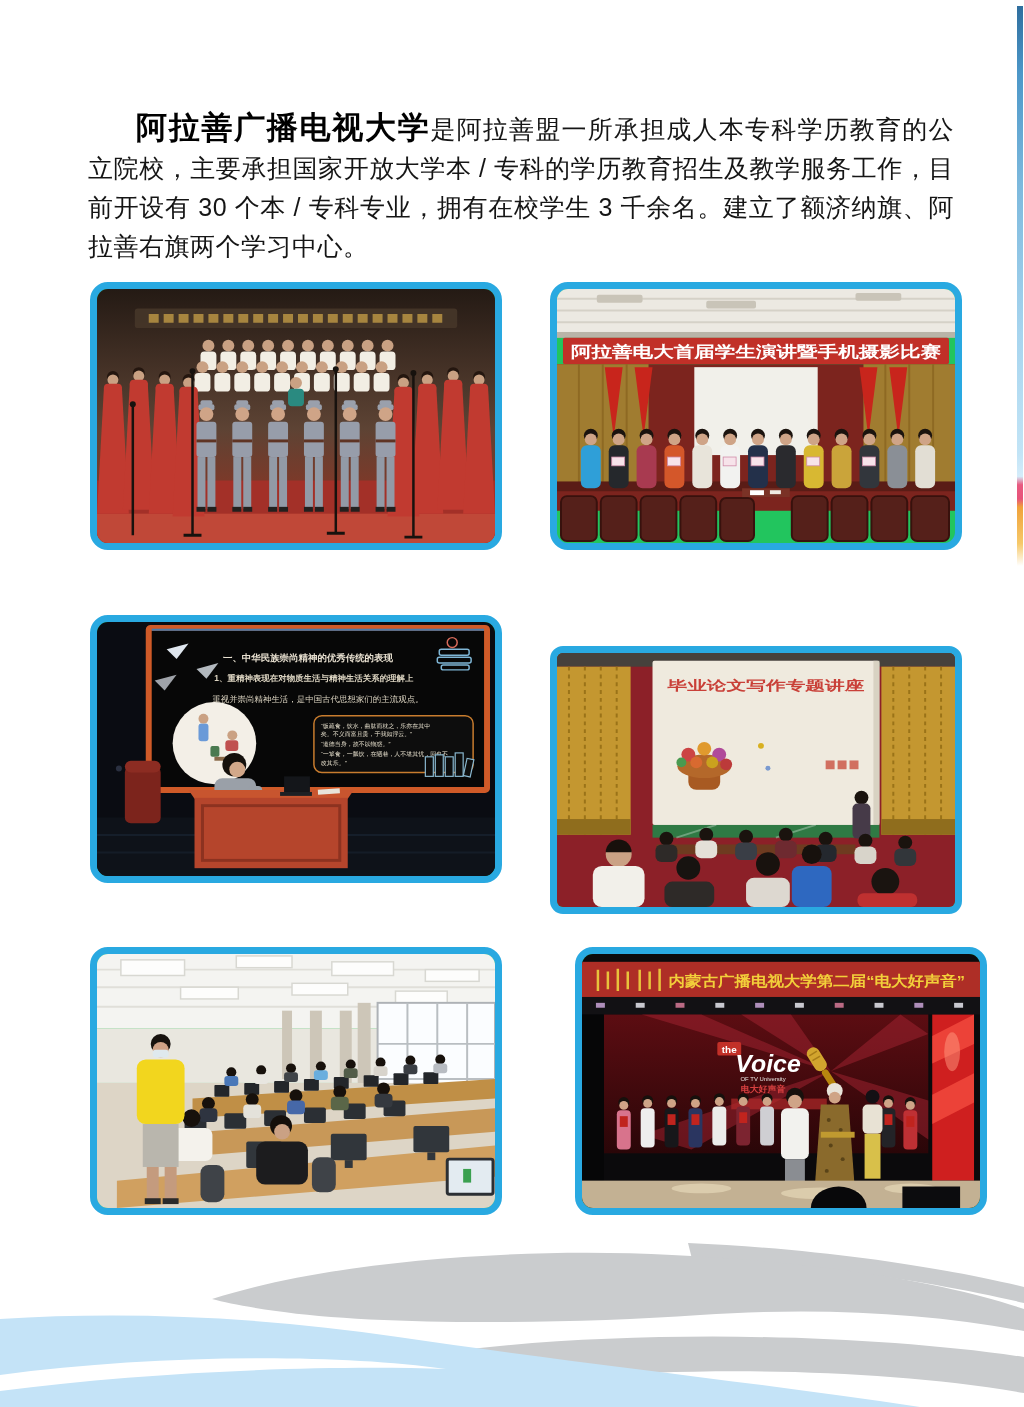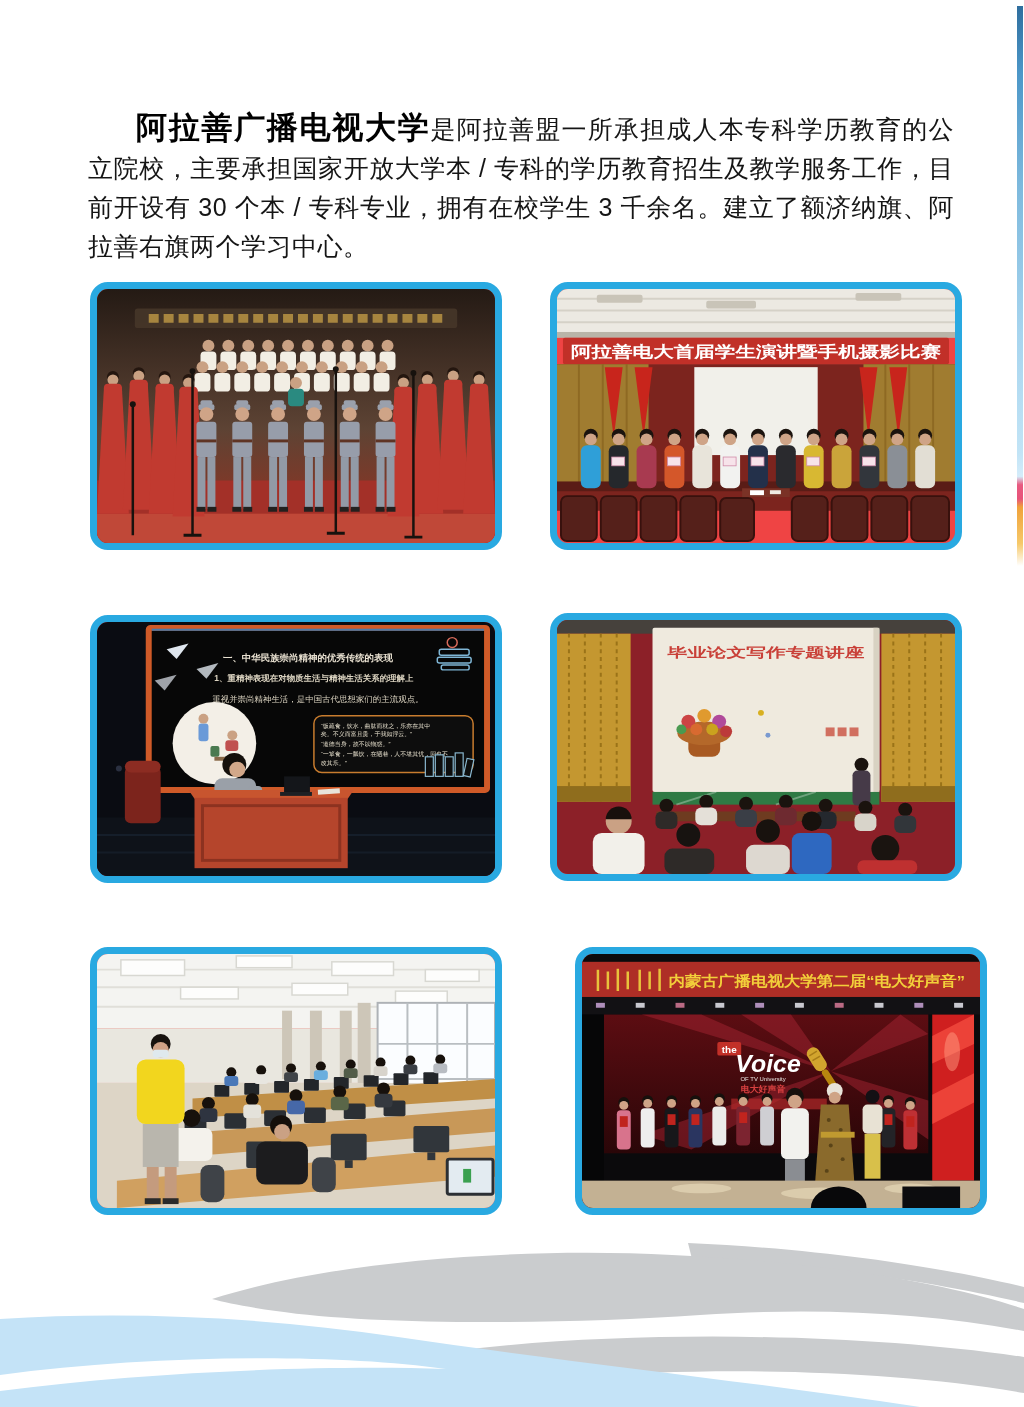--- a/index.html
+++ b/index.html
@@ -2,24 +2,24 @@
 <html><head>
 <meta charset="utf-8">
 <style>
   html,body{margin:0;padding:0;}
   body{width:1024px;height:1407px;background:#fff;font-family:"Liberation Sans","DejaVu Sans",sans-serif;}
   .page{position:relative;width:1024px;height:1407px;background:#fff;overflow:hidden;}
   .intro{position:absolute;left:88px;top:108px;width:866px;font-size:25px;line-height:39px;
          color:#151515;text-align:justify;text-indent:48px;letter-spacing:0.5px;margin:0;}
   .intro-title{font-size:31px;font-weight:900;letter-spacing:1px;color:#000;}
   .frame{position:absolute;width:398px;height:254px;border:7px solid #29a9e1;border-radius:18px;
-         overflow:hidden;background:#ef4444;box-sizing:content-box;}
+         overflow:hidden;background:#22c55e;box-sizing:content-box;}
   .frame svg{display:block;width:100%;height:100%;}
   .f1{left:90px;top:282px;} .f2{left:550px;top:282px;}
-  .f3{left:90px;top:615px;text-align:right;} .f4{left:550px;top:613px;}
+  .f3{left:90px;top:615px;text-align:right;} .f4{left:550px;top:646px;border-radius:13px;}
   .f5{left:90px;top:947px;} .f6{left:575px;top:947px;}
   .edge-strip{position:absolute;right:1px;top:6px;width:6px;height:560px;
     background:linear-gradient(to bottom,#2f6e9e 0%,#4c97c8 12%,#7db9dd 32%,#a6d4ee 58%,
       #c2e4f6 80%,#d4ecfa 84%,#e85a80 85.5%,#e8537a 88%,#f0a23a 89.5%,#f6c96a 96%,rgba(255,255,255,0) 100%);}
   .waves{position:absolute;left:0;bottom:0;width:1024px;height:180px;}
   text{font-family:"Liberation Sans","DejaVu Sans",sans-serif;}
 </style>
 </head>
 <body>
 

